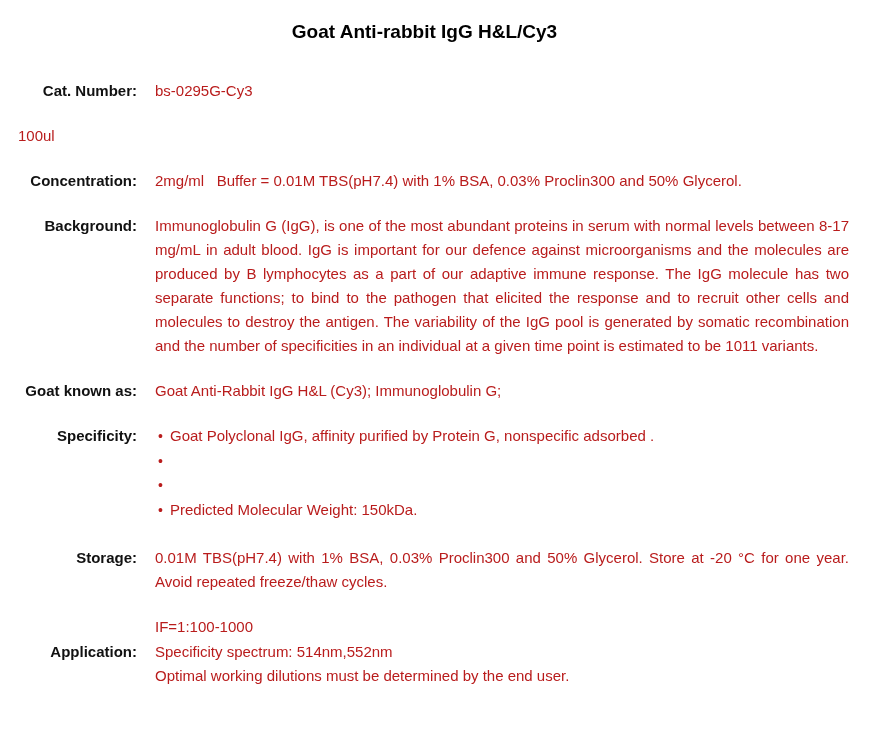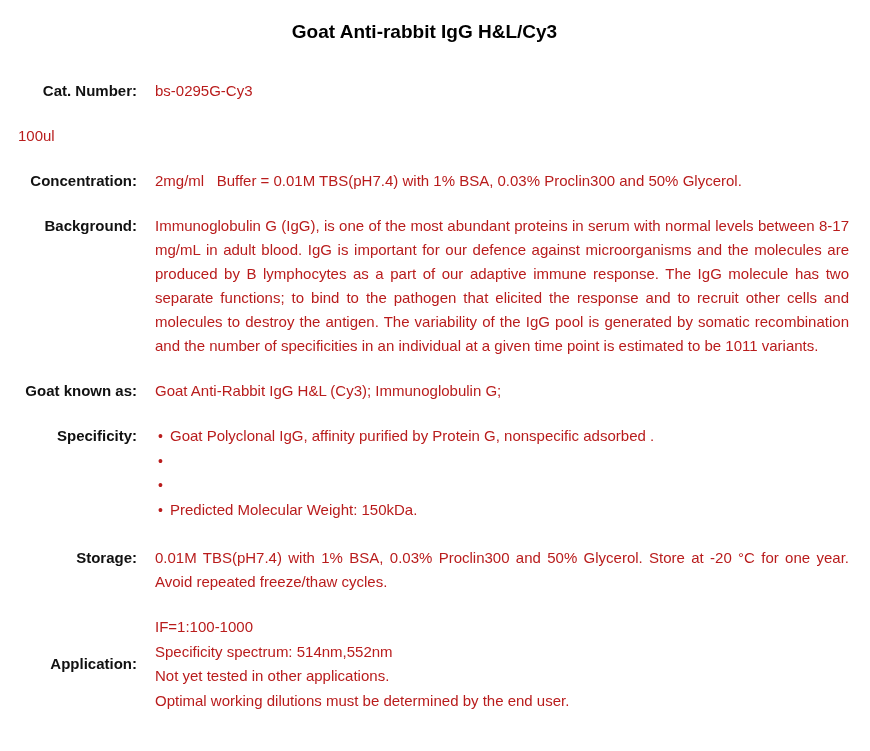--- a/index.html
+++ b/index.html
@@ -115,18 +115,17 @@
   </div>
       <div class="row">
     <div class="label">Storage:</div>
     <div class="value justified">0.01M TBS(pH7.4) with 1% BSA, 0.03% Proclin300 and 50% Glycerol. Store at -20 °C for one year. Avoid repeated freeze/thaw cycles.</div>
   </div>
       <div class="row">
     <div class="label">Application:</div>
     <div class="value">
           <div class="app-line">IF=1:100-1000</div>
           <div class="app-line">Specificity spectrum: 514nm,552nm</div>
-          <div class="app-line">Not yet tested in other applications.</div>
           <div class="app-line">Optimal working dilutions must be determined by the end user.</div>
         </div>
   </div>
     </div>
 </div>
 
 </body></html>

